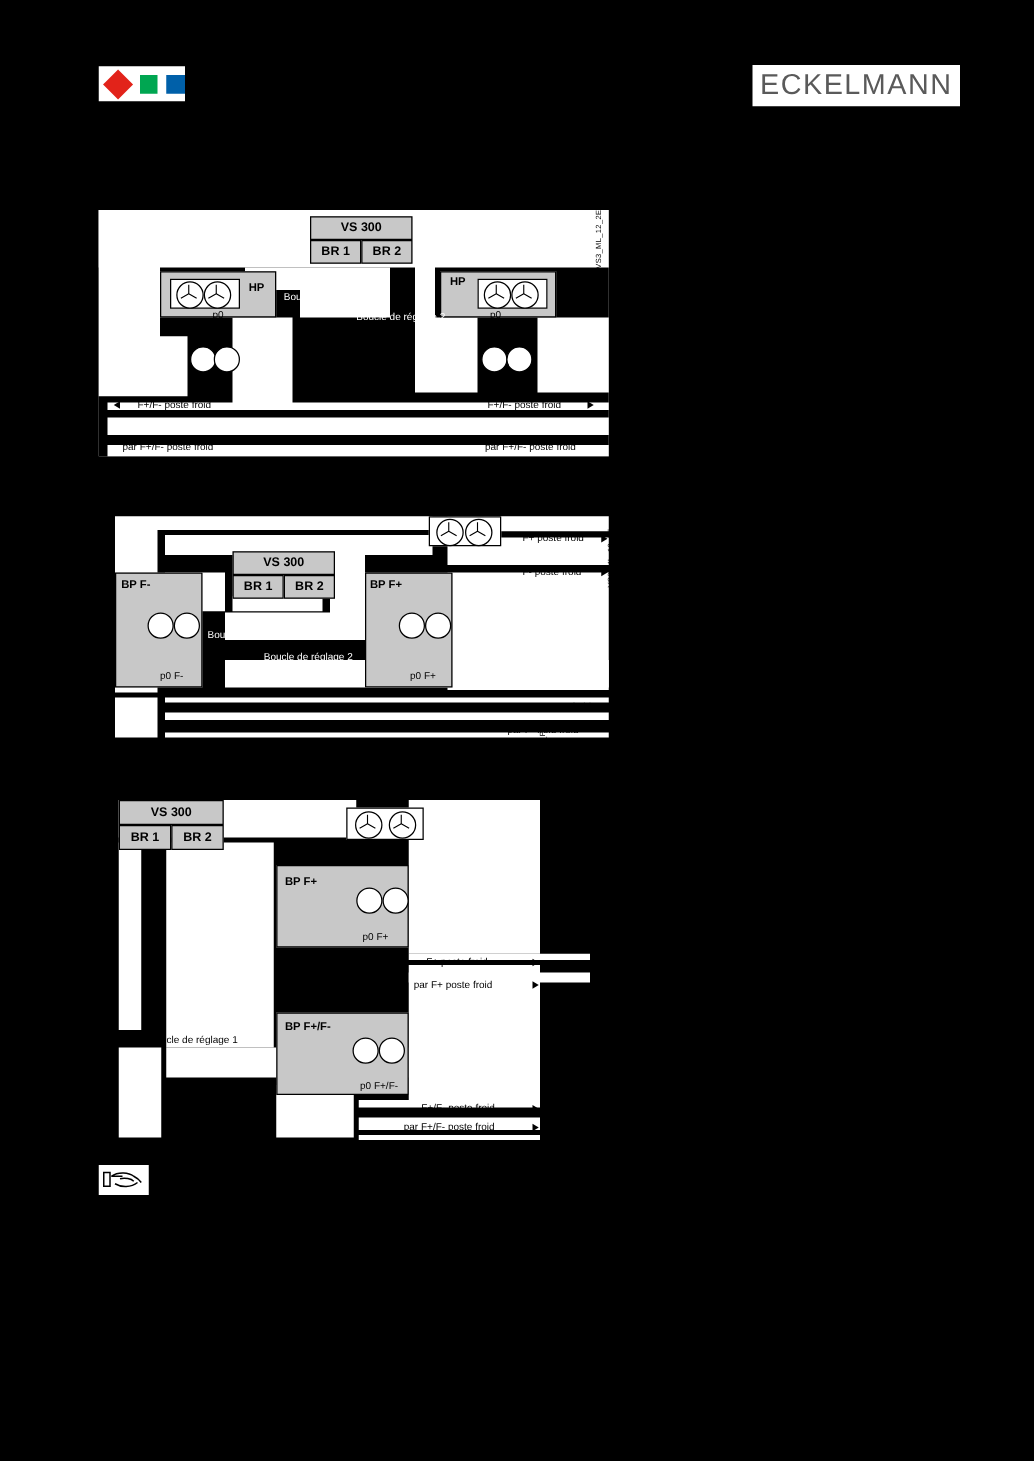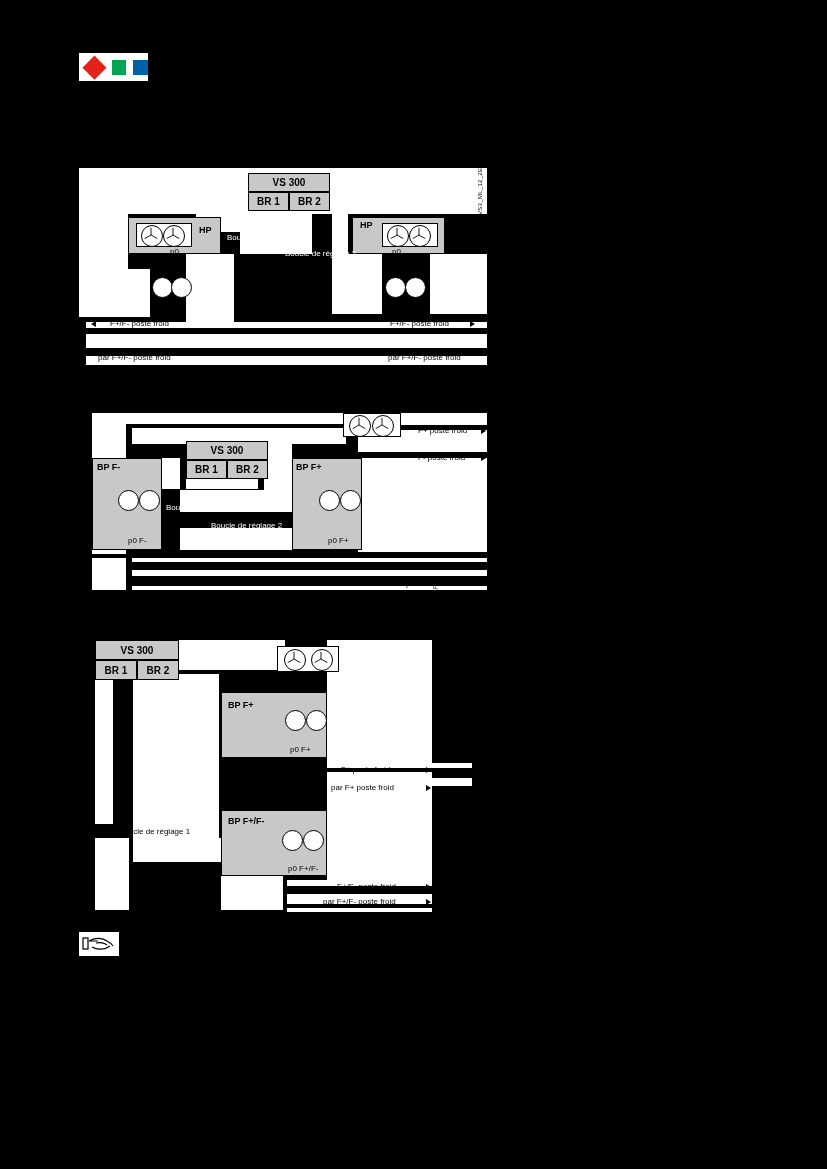--- a/index.html
+++ b/index.html
@@ -152,20 +152,21 @@
 </head>
 <body>
 
 <div class="page">
 
   <div class="logo-mark">
     <div class="logo-dia"></div>
     <div class="logo-sq-green"></div>
     <div class="logo-sq-blue"></div>
   </div>
+  <div class="brand">ECKELMANN</div>
 
   <div class="diagram" style="left:0;top:0;width:827px;height:380px;">
 
     <div class="wht" style="left:79px;top:168px;width:408px;height:197px;"></div>
 
     <div class="blk" style="left:79px;top:168px;width:408px;height:197px;"></div>
 
     <div class="wht" style="left:79px;top:168px;width:408px;height:46px;"></div>
     <div class="wht" style="left:79px;top:168px;width:49px;height:149px;"></div>
     <div class="wht" style="left:186px;top:254px;width:48px;height:71px;"></div>

